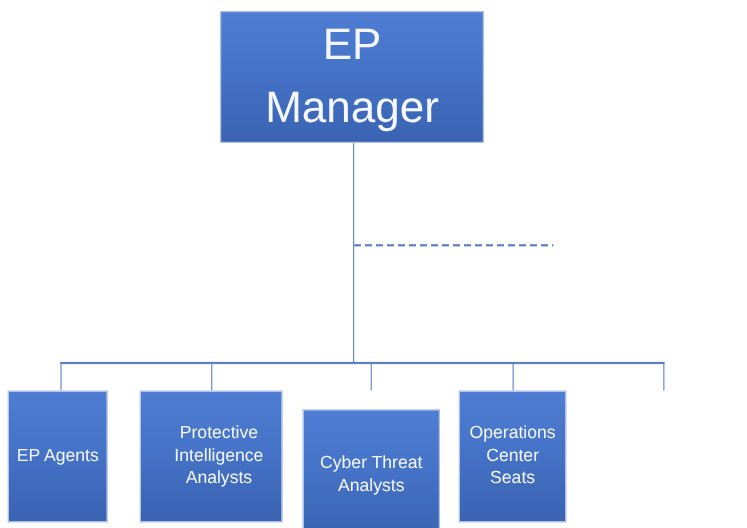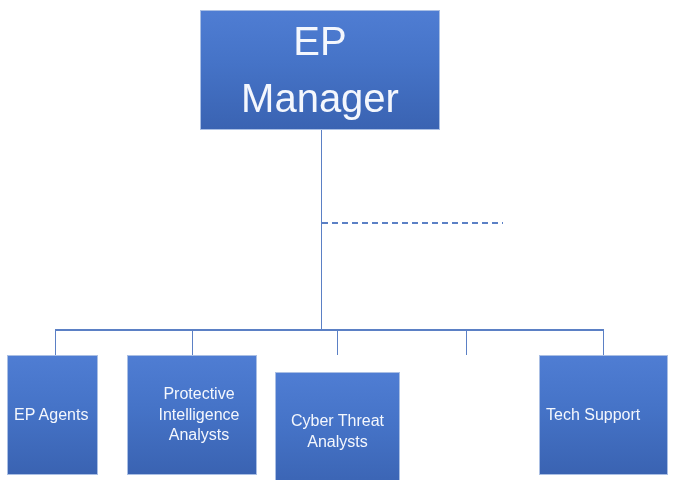--- a/index.html
+++ b/index.html
@@ -13,20 +13,21 @@
     width: 679px;
     height: 480px;
     background: #ffffff;
     overflow: hidden;
   }
   .node {
     position: absolute;
     box-sizing: border-box;
     display: flex;
     align-items: center;
+    justify-content: center;
     text-align: center;
     color: #f4f7fd;
     background: linear-gradient(180deg, #4f7dd3 0%, #4573c7 45%, #3a63b2 100%);
     border: 1.5px solid #aabfe4;
     line-height: 1.3;
     cursor: default;
     user-select: none;
   }
   .node-root {
     left: 200px; top: 10px;
@@ -103,18 +104,18 @@
   </div>
 
   <div class="node node-child node-child-1">
     <span>Protective Intelligence Analysts</span>
   </div>
 
   <div class="node node-child node-child-2">
     <span>Cyber Threat Analysts</span>
   </div>
 
+  <div class="node node-child node-child-3">
+    <span>Operations Center Seats</span>
+  </div>
 
-  <div class="node node-child node-child-4">
-    <span>Tech Support</span>
-  </div>
 
 </div>
 
 </body></html>

